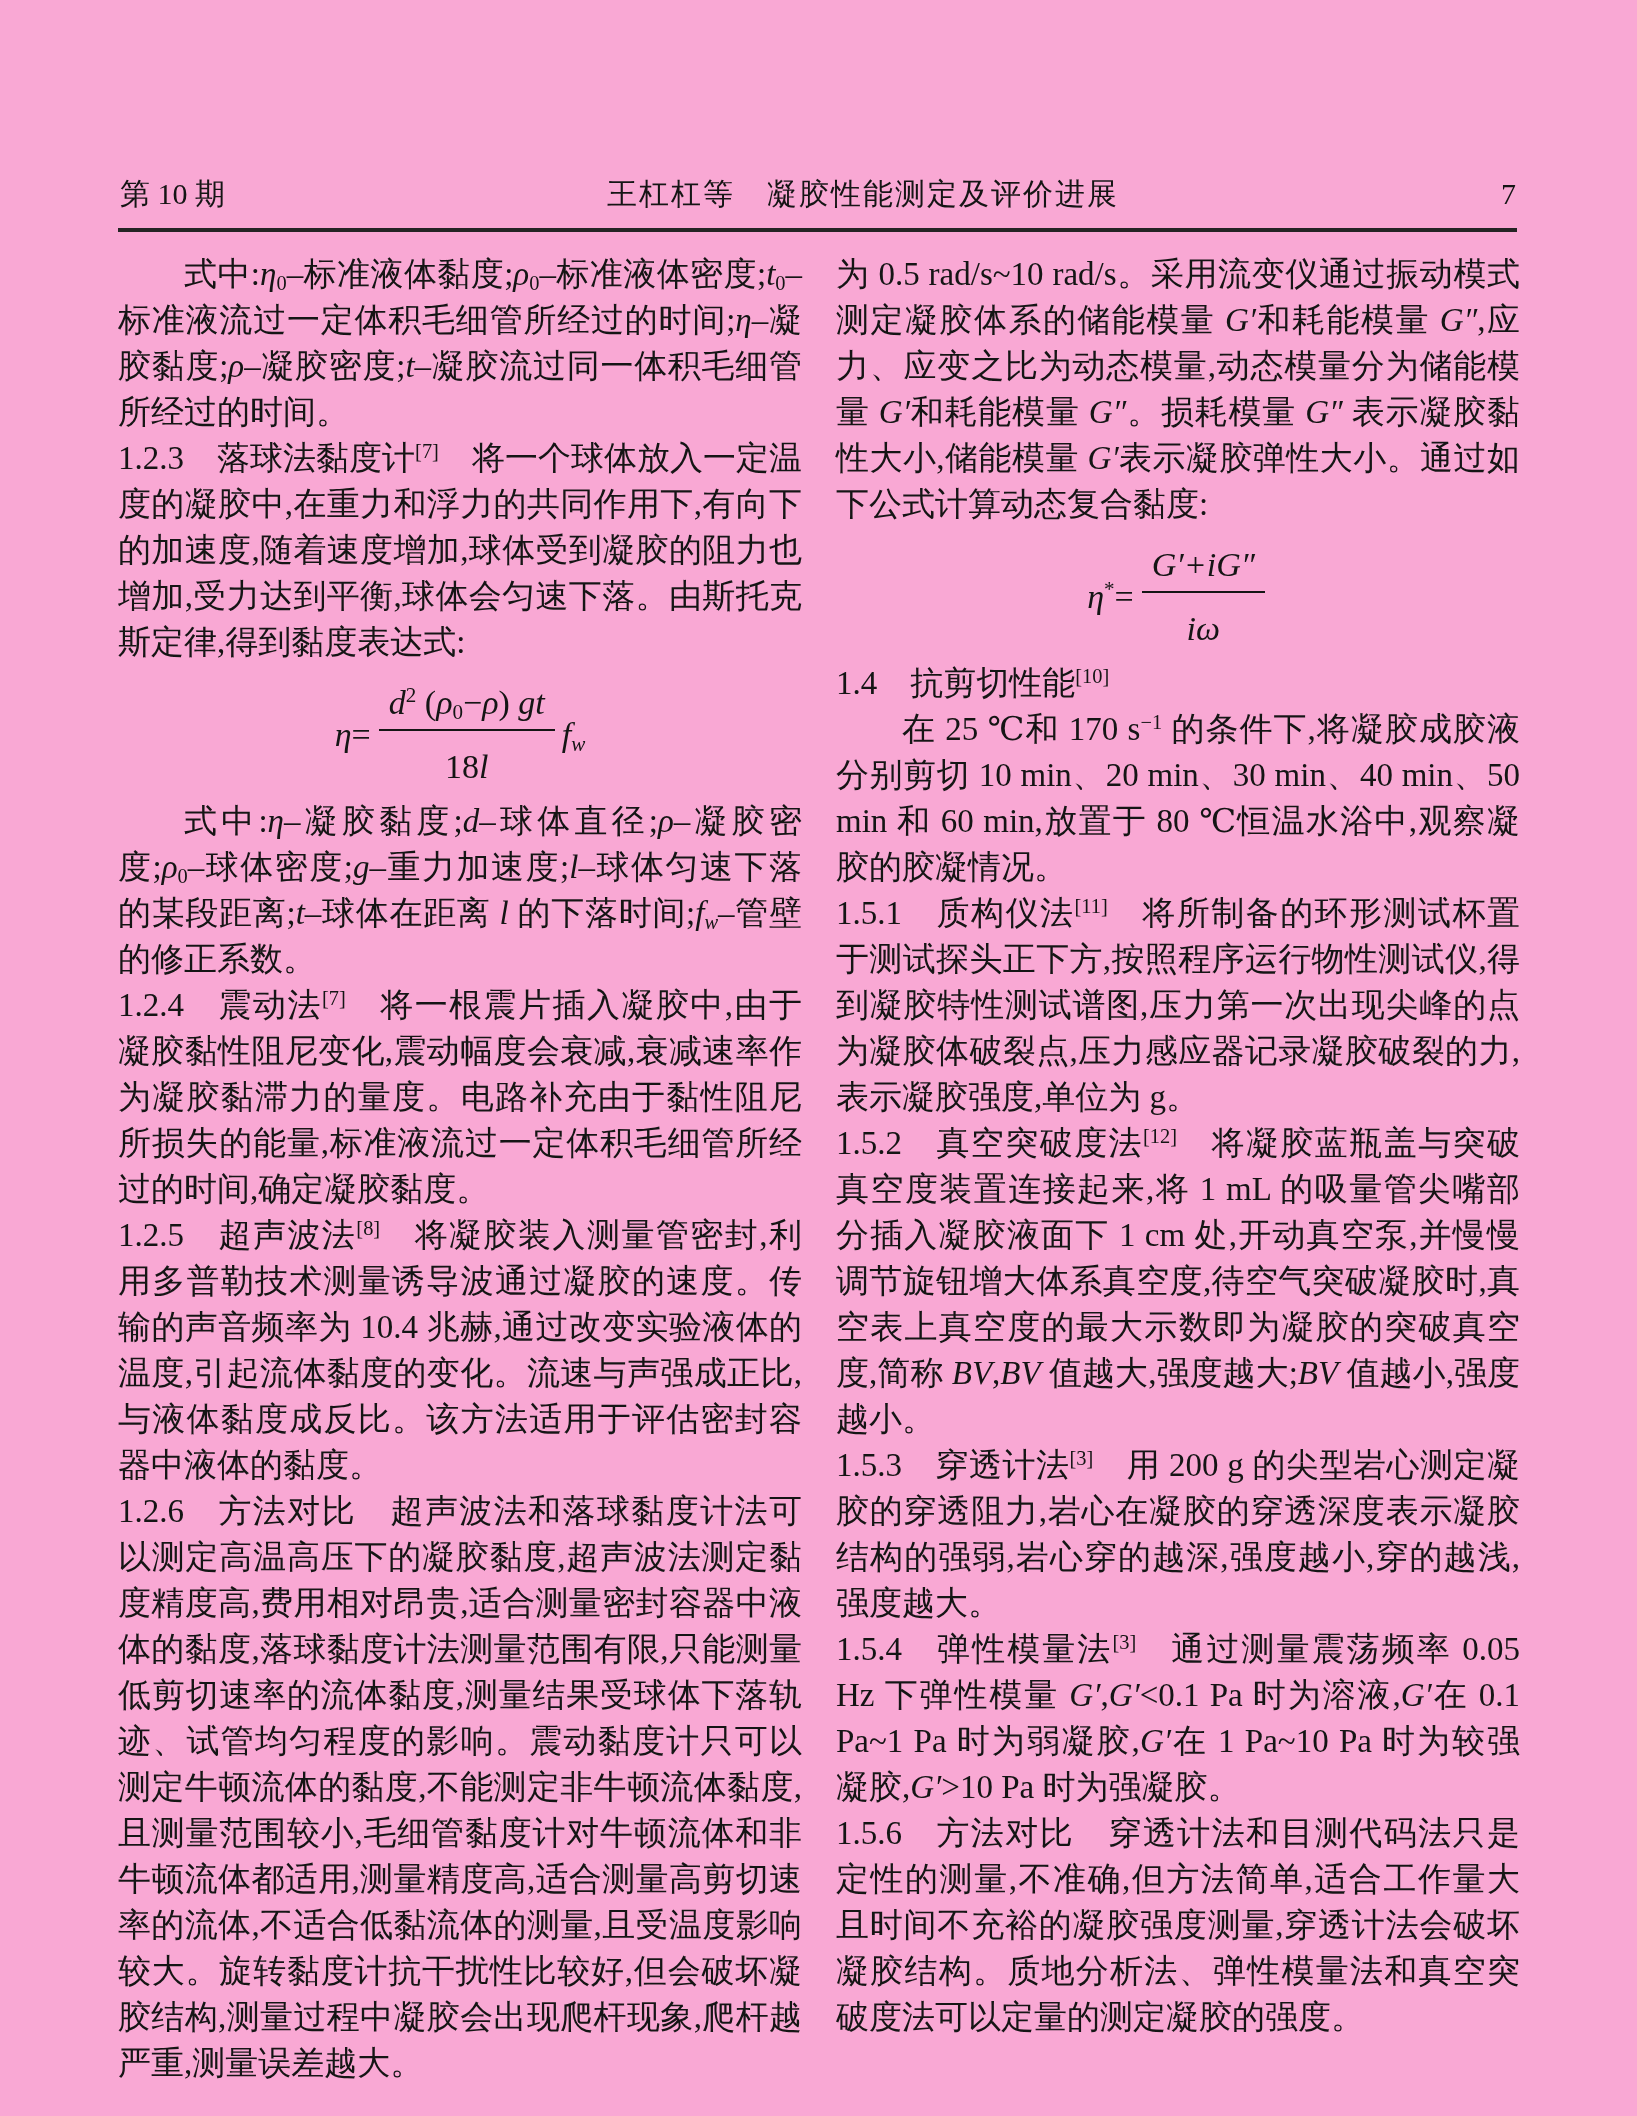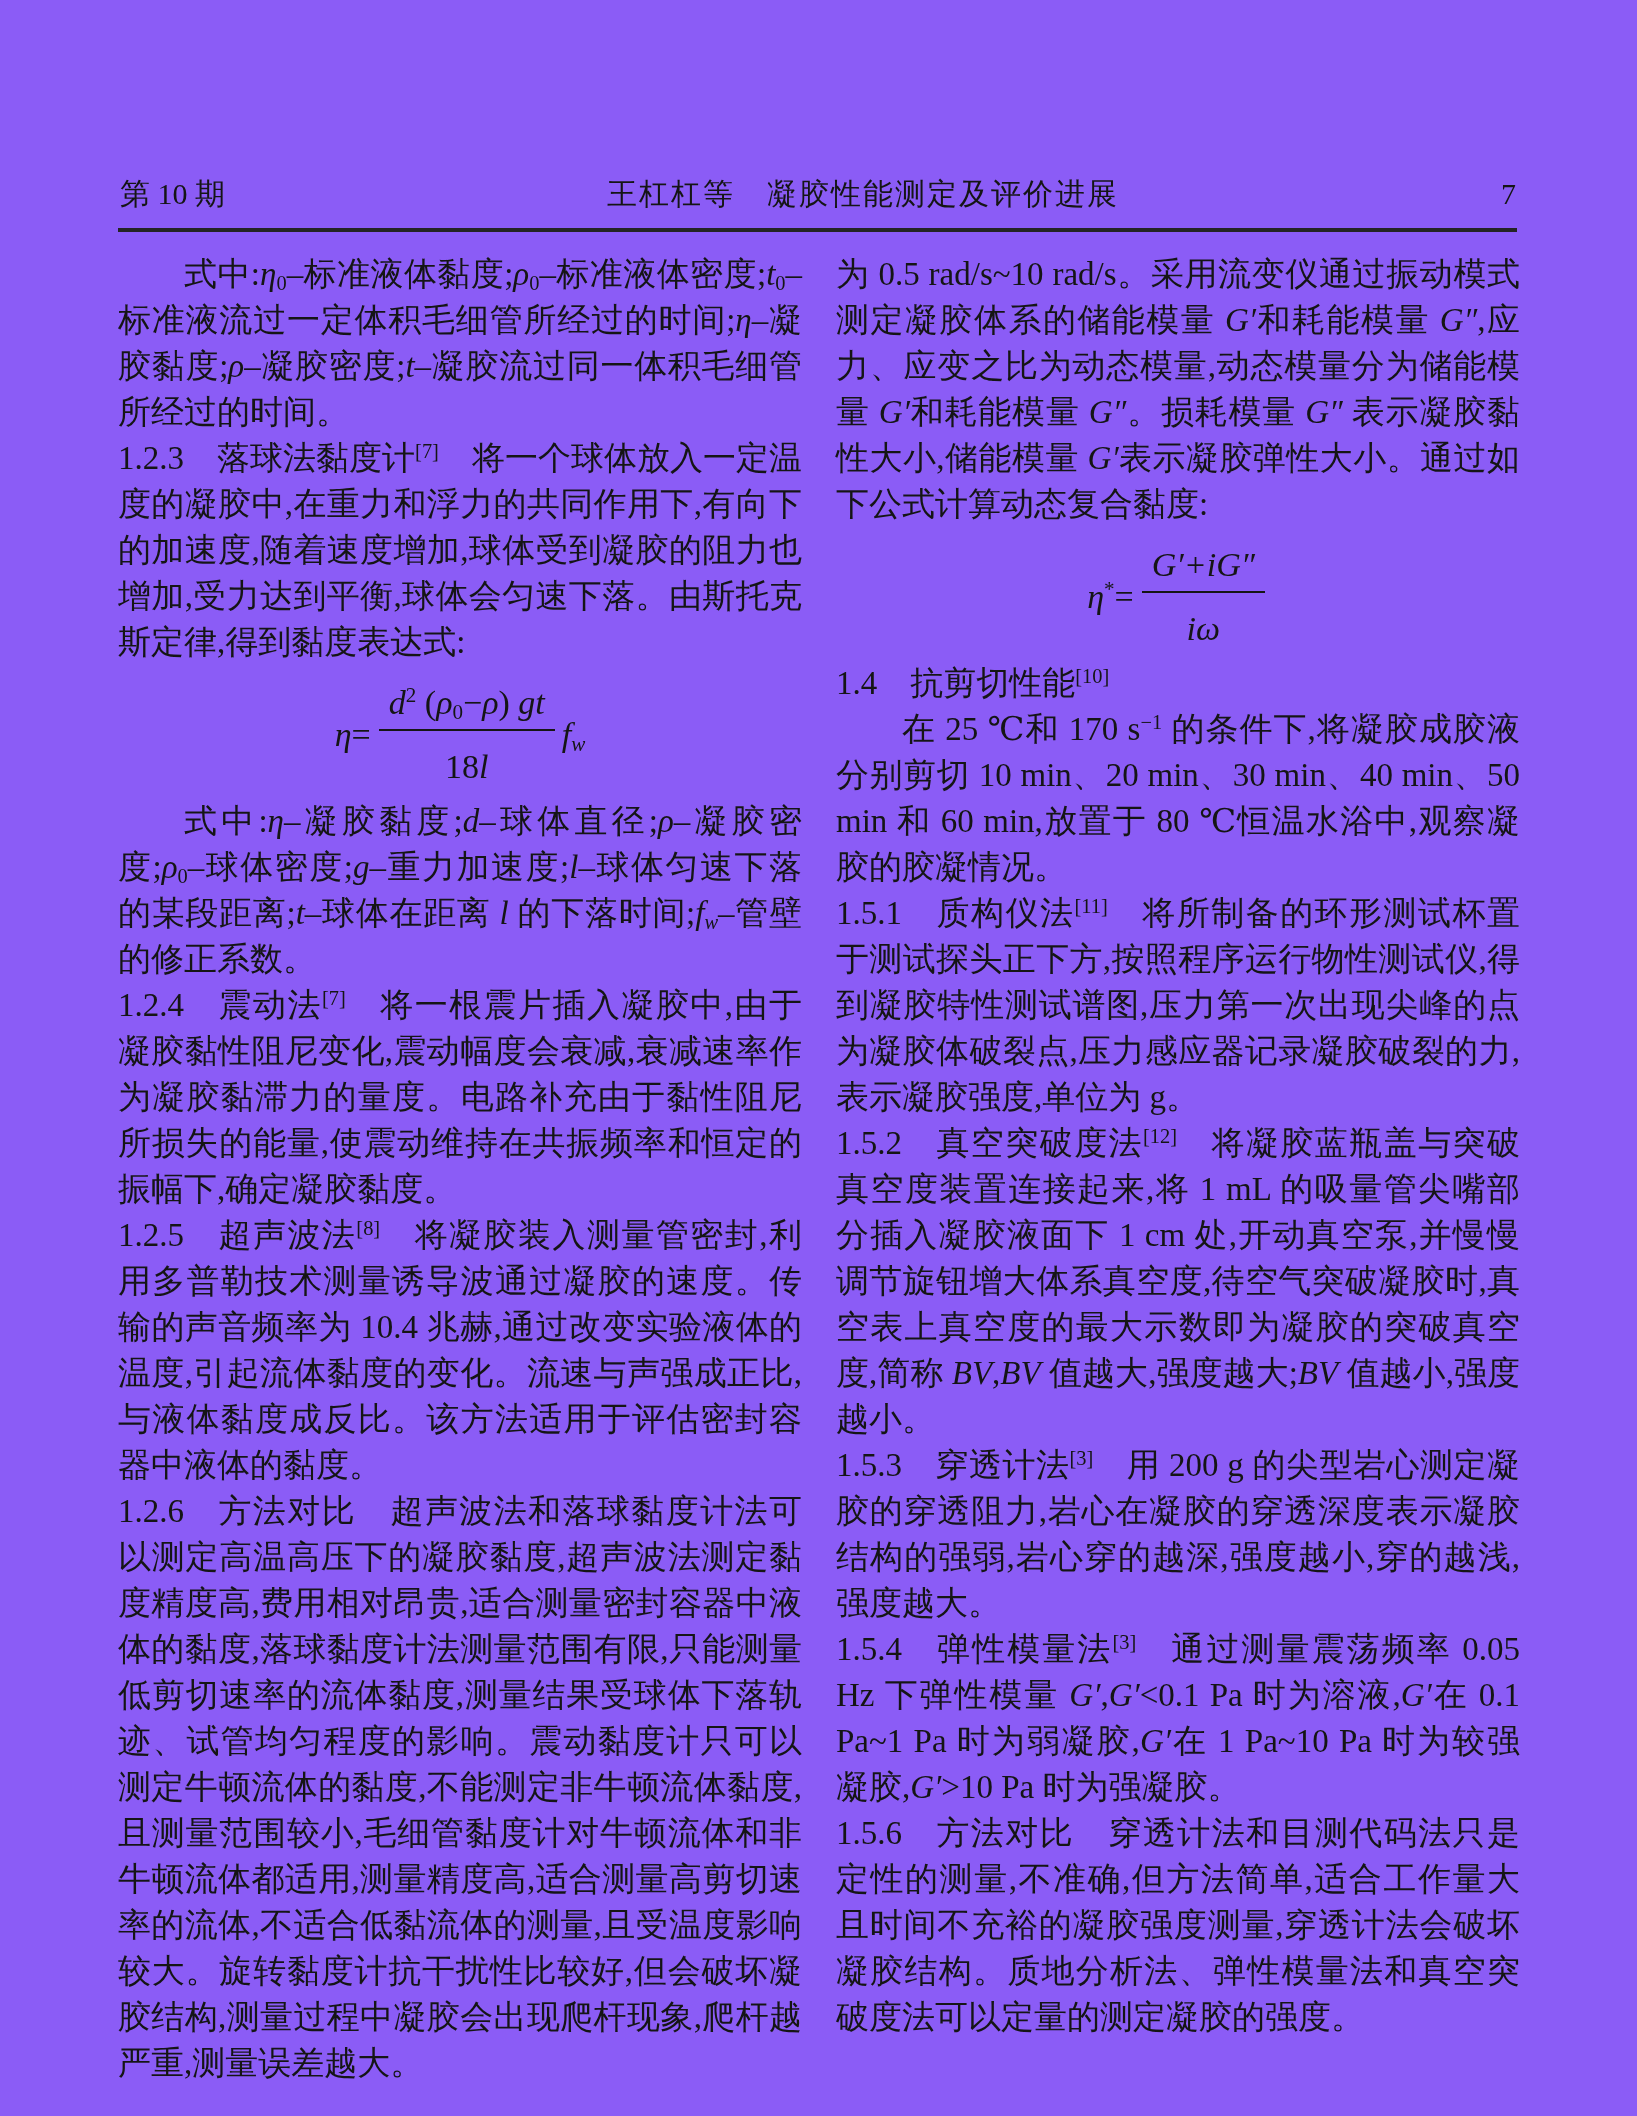--- a/index.html
+++ b/index.html
@@ -2,21 +2,21 @@
 <html lang="zh"><head>
 <meta charset="utf-8">
 <style>
   html, body { margin: 0; padding: 0; }
   body {
     width: 1637px; height: 2116px;
     background: #ffffff;
     font-family: "Liberation Serif", "DejaVu Serif", serif;
     color: #151515;
   }
-  .page { position: relative; width: 1637px; height: 2116px; background: #8b5cf6; overflow: hidden; }
+  .page { position: relative; width: 1637px; height: 2116px; background: #f9a8d4; overflow: hidden; }
 
   .header {
     position: absolute; left: 120px; top: 176px; width: 1396px;
     display: flex; justify-content: space-between; align-items: baseline;
     font-size: 30px; line-height: 36px;
   }
   .header .running { letter-spacing: 2px; }
 
   .rule {
     position: absolute; left: 118px; top: 228px; width: 1399px;
@@ -68,21 +68,21 @@
       <p class="sec"><span>1.2.3 落球法黏度计</span><sup>[7]</sup><span> 将一个球体放入一定温度的凝胶中,在重力和浮力的共同作用下,有向下的加速度,随着速度增加,球体受到凝胶的阻力也增加,受力达到平衡,球体会匀速下落。由斯托克斯定律,得到黏度表达式:</span></p>
       <div class="formula">
         <span class="f-lhs"><span class="it">η</span><span>=</span></span>
         <span class="frac">
           <span class="num"><span class="it">d</span><sup>2</sup><span> (</span><span class="it">ρ</span><sub>0</sub><span>−</span><span class="it">ρ</span><span>) </span><span class="it">gt</span></span>
           <span class="den"><span>18</span><span class="it">l</span></span>
         </span>
         <span class="f-suffix"><span class="it">f</span><sub class="it">w</sub></span>
       </div>
       <p class="p"><span>式中:</span><span class="it">η</span><span>–凝胶黏度;</span><span class="it">d</span><span>–球体直径;</span><span class="it">ρ</span><span>–凝胶密度;</span><span class="it">ρ</span><sub>0</sub><span>–球体密度;</span><span class="it">g</span><span>–重力加速度;</span><span class="it">l</span><span>–球体匀速下落的某段距离;</span><span class="it">t</span><span>–球体在距离 </span><span class="it">l</span><span> 的下落时间;</span><span class="it">f</span><sub class="it">w</sub><span>–管壁的修正系数。</span></p>
-      <p class="sec"><span>1.2.4 震动法</span><sup>[7]</sup><span> 将一根震片插入凝胶中,由于凝胶黏性阻尼变化,震动幅度会衰减,衰减速率作为凝胶黏滞力的量度。电路补充由于黏性阻尼所损失的能量,使震动维持在共振频率和恒定的振幅下,确定凝胶黏度。</span></p>
+      <p class="sec"><span>1.2.4 震动法</span><sup>[7]</sup><span> 将一根震片插入凝胶中,由于凝胶黏性阻尼变化,震动幅度会衰减,衰减速率作为凝胶黏滞力的量度。电路补充由于黏性阻尼所损失的能量,标准液流过一定体积毛细管所经过的时间,确定凝胶黏度。</span></p>
       <p class="sec"><span>1.2.5 超声波法</span><sup>[8]</sup><span> 将凝胶装入测量管密封,利用多普勒技术测量诱导波通过凝胶的速度。传输的声音频率为 10.4 兆赫,通过改变实验液体的温度,引起流体黏度的变化。流速与声强成正比,与液体黏度成反比。该方法适用于评估密封容器中液体的黏度。</span></p>
       <p class="sec"><span>1.2.6 方法对比 超声波法和落球黏度计法可以测定高温高压下的凝胶黏度,超声波法测定黏度精度高,费用相对昂贵,适合测量密封容器中液体的黏度,落球黏度计法测量范围有限,只能测量低剪切速率的流体黏度,测量结果受球体下落轨迹、试管均匀程度的影响。震动黏度计只可以测定牛顿流体的黏度,不能测定非牛顿流体黏度,且测量范围较小,毛细管黏度计对牛顿流体和非牛顿流体都适用,测量精度高,适合测量高剪切速率的流体,不适合低黏流体的测量,且受温度影响较大。旋转黏度计抗干扰性比较好,但会破坏凝胶结构,测量过程中凝胶会出现爬杆现象,爬杆越严重,测量误差越大。</span></p>
     </div>
   <div class="col right">
       <p class="cont"><span>为 0.5 rad/s~10 rad/s。采用流变仪通过振动模式测定凝胶体系的储能模量 </span><span class="it">G′</span><span>和耗能模量 </span><span class="it">G″</span><span>,应力、应变之比为动态模量,动态模量分为储能模量 </span><span class="it">G′</span><span>和耗能模量 </span><span class="it">G″</span><span>。损耗模量 </span><span class="it">G″</span><span> 表示凝胶黏性大小,储能模量 </span><span class="it">G′</span><span>表示凝胶弹性大小。通过如下公式计算动态复合黏度:</span></p>
       <div class="formula">
         <span class="f-lhs"><span class="it">η</span><sup>*</sup><span>=</span></span>
         <span class="frac">
           <span class="num"><span class="it">G′+iG″</span></span>
           <span class="den"><span class="it">iω</span></span>

